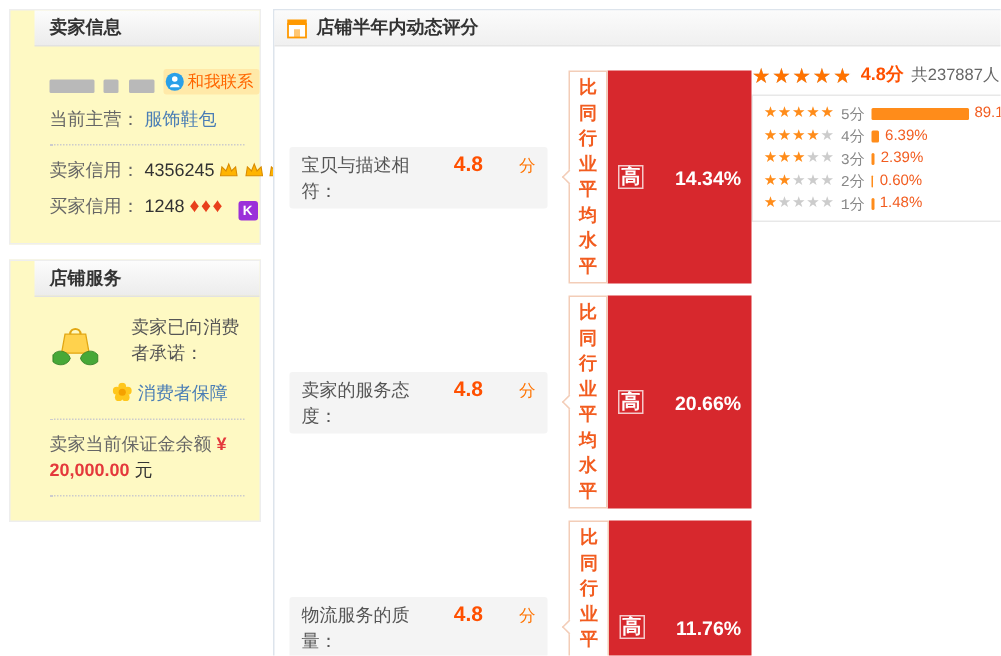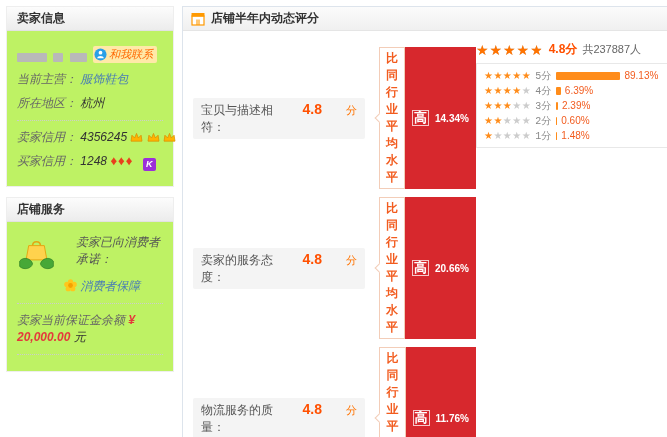--- a/index.html
+++ b/index.html
@@ -1,24 +1,24 @@
 <!DOCTYPE html>
 <html><head>
 <meta charset="utf-8">
 <style>
   * { margin:0; padding:0; box-sizing:border-box; }
   html,body { width:667px; height:437px; background:#fff; font-family:"Liberation Sans","DejaVu Sans",sans-serif; font-size:12px; color:#333; overflow:hidden; }
   .wrap { display:flex; padding:6px; gap:8px; }
 
   
   .sidebar { width:168px; flex:none; }
-  .side-sec { background:#bef264; border:1px solid #eee; margin-bottom:10px; }
+  .side-sec { background:#fef9c3; border:1px solid #eee; margin-bottom:10px;padding-left:16px; }
   .side-head { height:24px; line-height:23px; padding-left:10px; font-weight:bold; color:#333;
     background:linear-gradient(#fcfcfc,#ececec); border-bottom:1px solid #e2e2e2; }
-  .side-body { padding:8px 10px;font-style:italic; }
+  .side-body { padding:8px 10px; }
   .side-row { margin:7px 0; color:#666; white-space:nowrap; }
   .blk { display:inline-block; background:#b9b9b9; height:9px; border-radius:1px; vertical-align:middle; margin-right:3px; }
   .ww-badge { display:inline-flex; align-items:center; gap:2px; background:#ffe9a8; color:#f60; padding:1px 4px 1px 1px; border-radius:2px; font-size:11px; cursor:pointer; }
   .link { color:#4a7db5; text-decoration:none; cursor:pointer; }
   .dotted { border-top:1px dotted #ccc; margin:8px 0; }
   .crown { width:13px; height:11px; vertical-align:-1px; }
   .gem { color:#e8401c; font-size:13px; letter-spacing:1px; vertical-align:0; }
   .pbadge { display:inline-block; width:13px; height:13px; background:#9b30d9; color:#fff; font-size:9px; font-weight:bold;
     text-align:center; line-height:13px; border-radius:2px; vertical-align:-2px; margin-left:6px; }
   .promise-flex { display:flex; gap:8px; }
@@ -38,21 +38,21 @@
   .dsr-pill { background:#f4f4f4; border-radius:2px; padding:3px 8px; display:inline-flex; align-items:baseline; min-width:172px;gap:24px; }
   .dsr-label { color:#555; }
   .dsr-score { color:#ff5000; font-weight:bold; font-size:14px; margin-left:2px; }
   .dsr-unit { color:#ff7300; font-size:11px; }
   .vs-pill { position:relative; margin-left:14px; display:inline-flex; align-items:stretch;text-align:right; }
   .vs-txt { background:#fff; border:1px solid #f3cdb8; color:#f25c1f; font-weight:bold; padding:2px 6px; position:relative; }
   .vs-txt::before { content:""; position:absolute; left:-4px; top:50%; width:6px; height:6px; background:#fff;
     border-left:1px solid #f3cdb8; border-bottom:1px solid #f3cdb8; transform:translateY(-50%) rotate(45deg); }
   .vs-red { background:#d7282d; color:#fff; display:inline-flex; align-items:center; padding:2px 7px; gap:6px; }
   .vs-gao { font-size:13px; font-weight:bold; border:1px solid rgba(255,255,255,.75); padding:0 1px; line-height:1.1; }
-  .vs-pct { font-size:10px; font-weight:bold; }
+  .vs-pct { font-size:13px; font-weight:bold;margin-left:15px; }
   .dsr-right { width:198px; flex:none; padding-top:2px; }
   .bigstar-row { display:flex; align-items:center; gap:5px; margin-bottom:5px; }
   .stars-wrap { position:relative; display:inline-block; color:#ccc; font-size:14px; letter-spacing:1px; line-height:1; }
   .stars-on { position:absolute; left:0; top:0; width:96%; overflow:hidden; white-space:nowrap; color:#ff7300; }
   .bigscore { color:#ff5000; font-weight:bold; }
   .bigcount { color:#666; font-size:11px; }
   .histo { border:1px solid #e8e8e8; padding:4px 7px; }
   .h-row { display:flex; align-items:center; height:15px; font-size:10px; }
   .h-on { color:#ff8c1a; letter-spacing:.5px; }
   .h-off { color:#ccc; letter-spacing:.5px; }
@@ -82,24 +82,20 @@
               <circle cx="7" cy="7" r="6.5" fill="#2aa0e8"></circle>
               <circle cx="7" cy="5" r="2" fill="#fff"></circle>
               <path d="M3.5 11 C3.5 7.8 10.5 7.8 10.5 11 Z" fill="#fff"></path>
             </svg>
             <span>和我联系</span>
           </span>
         </div>
         <div class="side-row">
           <span>当前主营：</span>
           <span class="link">服饰鞋包</span>
-        </div>
-        <div class="side-row">
-          <span>所在地区：</span>
-          <span style="color:#333">杭州</span>
         </div>
         <div class="dotted"></div>
         <div class="side-row">
           <span>卖家信用：</span>
           <span style="color:#333">4356245</span>
           <svg class="crown inline-svg" viewBox="0 0 14 12">
               <path d="M1 10 L2 3.5 L5 6.5 L7 1.5 L9 6.5 L12 3.5 L13 10 Z" fill="#ffb400" stroke="#d98c00" stroke-width="0.8"></path>
             </svg>
           <svg class="crown inline-svg" viewBox="0 0 14 12">
               <path d="M1 10 L2 3.5 L5 6.5 L7 1.5 L9 6.5 L12 3.5 L13 10 Z" fill="#ffb400" stroke="#d98c00" stroke-width="0.8"></path>

